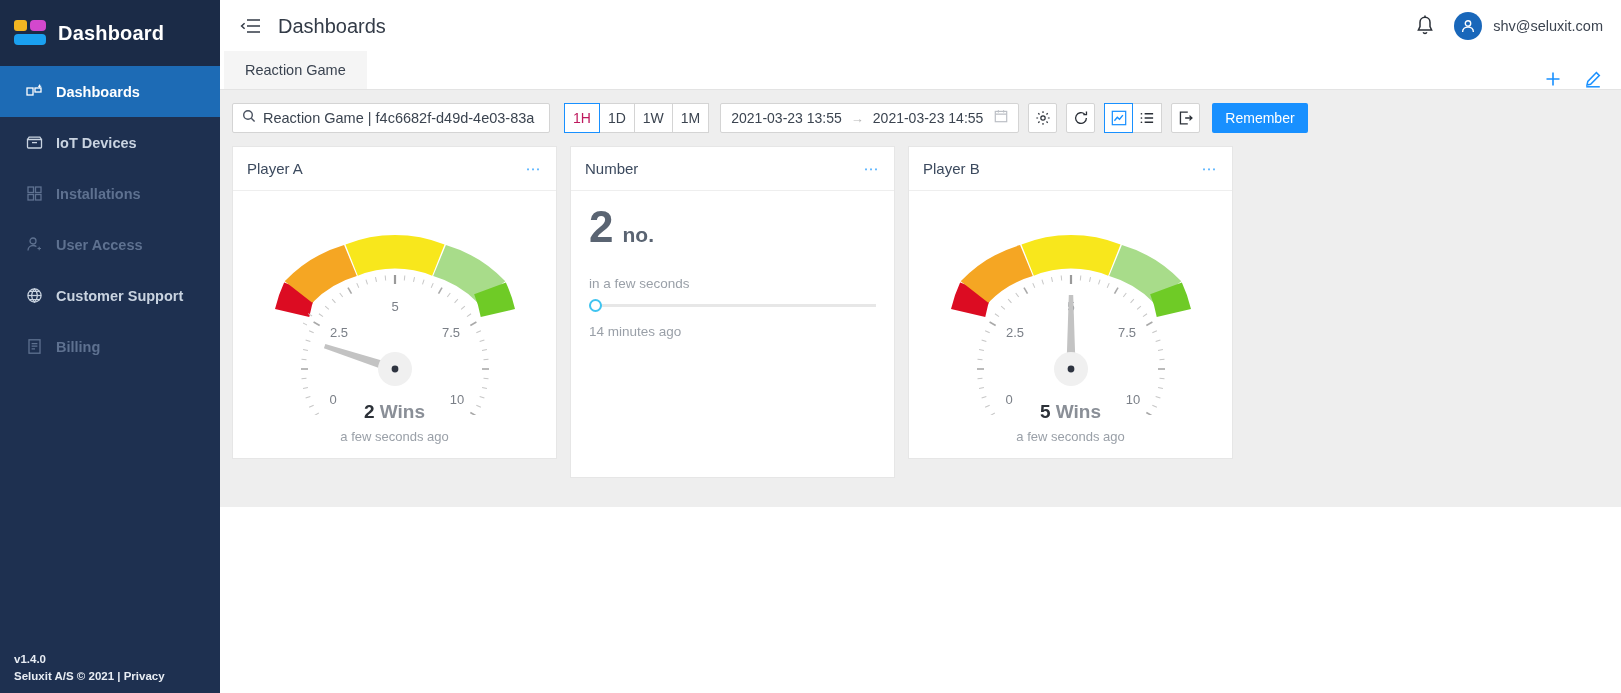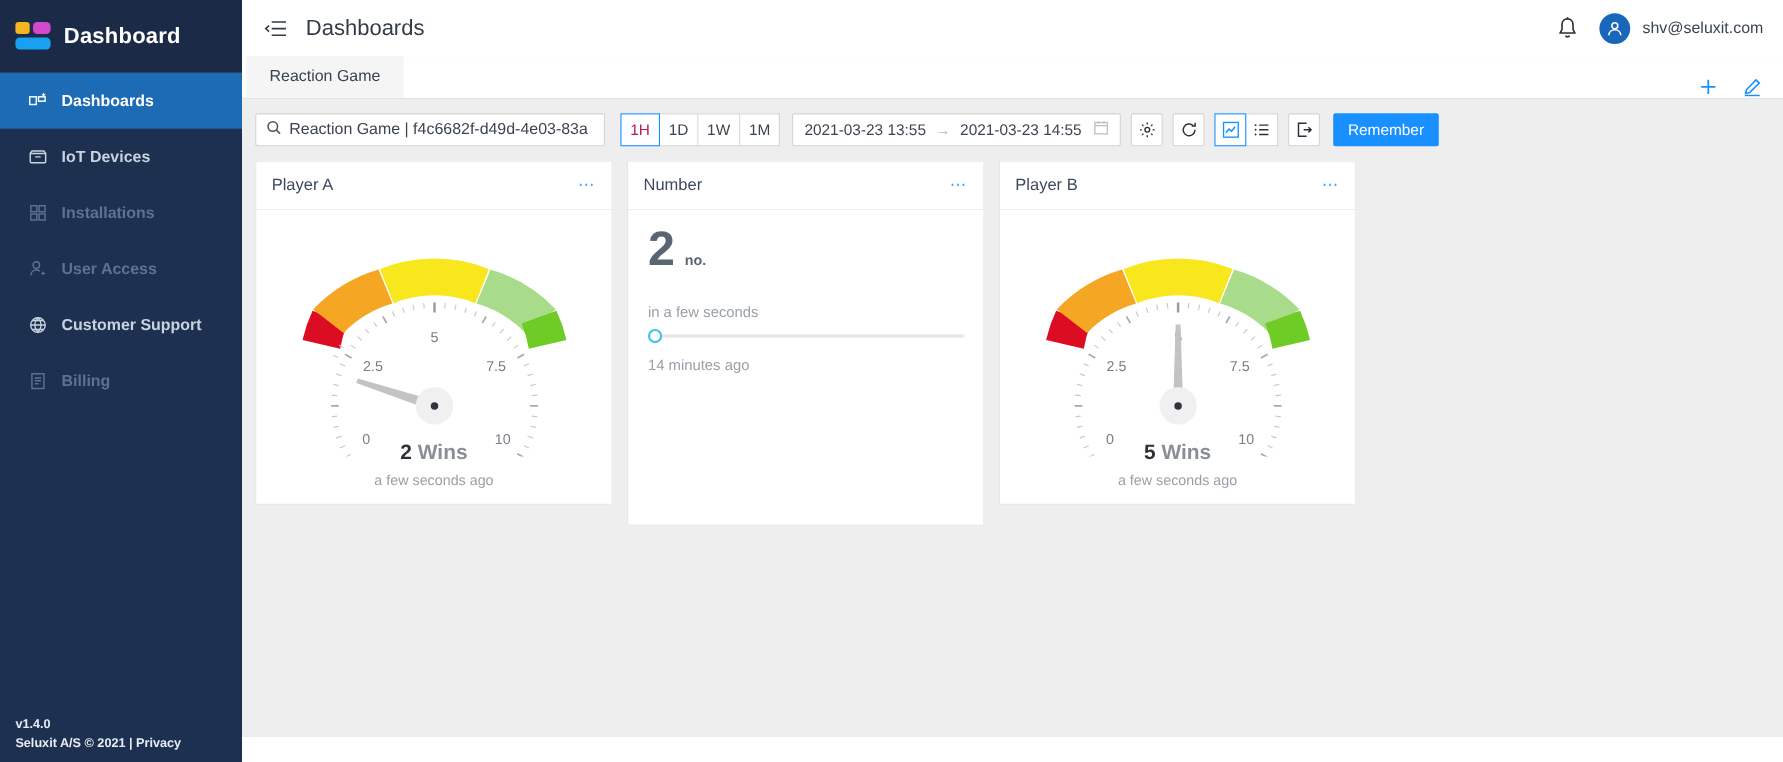--- a/index.html
+++ b/index.html
@@ -2,21 +2,21 @@
 <html><head>
 <meta charset="utf-8">
 <style>
   * { box-sizing: border-box; margin: 0; padding: 0; }
   html, body {
     width: 1621px; height: 693px;
     font-family: "Liberation Sans", sans-serif;
     background: #ffffff;
     overflow: hidden;
   }
-  .app { display: flex; width: 1621px; height: 670px; }
+  .app { display: flex; width: 1621px; height: 507px; }
 
   
   .sidebar {
     width: 220px; height: 693px;
     background: #1e3050;
     position: relative;
     flex: 0 0 220px;
   }
   .sb-brand {
     height: 66px; display: flex; align-items: center; gap: 12px;
@@ -136,21 +136,21 @@
   .card-body { padding:8px 0 14px 0; }
 
   .gauge-wrap { display:flex; flex-direction:column; align-items:center; }
   .gauge-label { margin-top:-14px; font-size:19px; color:#8a8f97; font-weight:bold; }
   .gauge-label b { color:#2c3138; }
   .gauge-time { margin-top:6px; font-size:13px; color:#9aa0a8; }
 
   .num-body { padding:14px 18px 18px 18px; }
   .num-main { display:flex; align-items:baseline; gap:9px; }
   .num-val { font-size:44px; font-weight:bold; color:#5a6472; line-height:1; }
-  .num-unit { font-size:13px; font-weight:bold; color:#5a6472; }
+  .num-unit { font-size:21px; font-weight:bold; color:#5a6472; }
   .num-sub { margin-top:27px; font-size:13.5px; color:#9aa0a8; }
   .track { margin-top:13px; height:3px; background:#e7e7e7; position:relative; }
   .knob {
     position:absolute; left:0; top:-5px; width:13px; height:13px;
     border-radius:50%; border:2px solid #3fc4f0; background:#fff;
   }
   .num-foot { margin-top:17px; font-size:13.5px; color:#9aa0a8; }
 </style>
 </head>
 <body>

